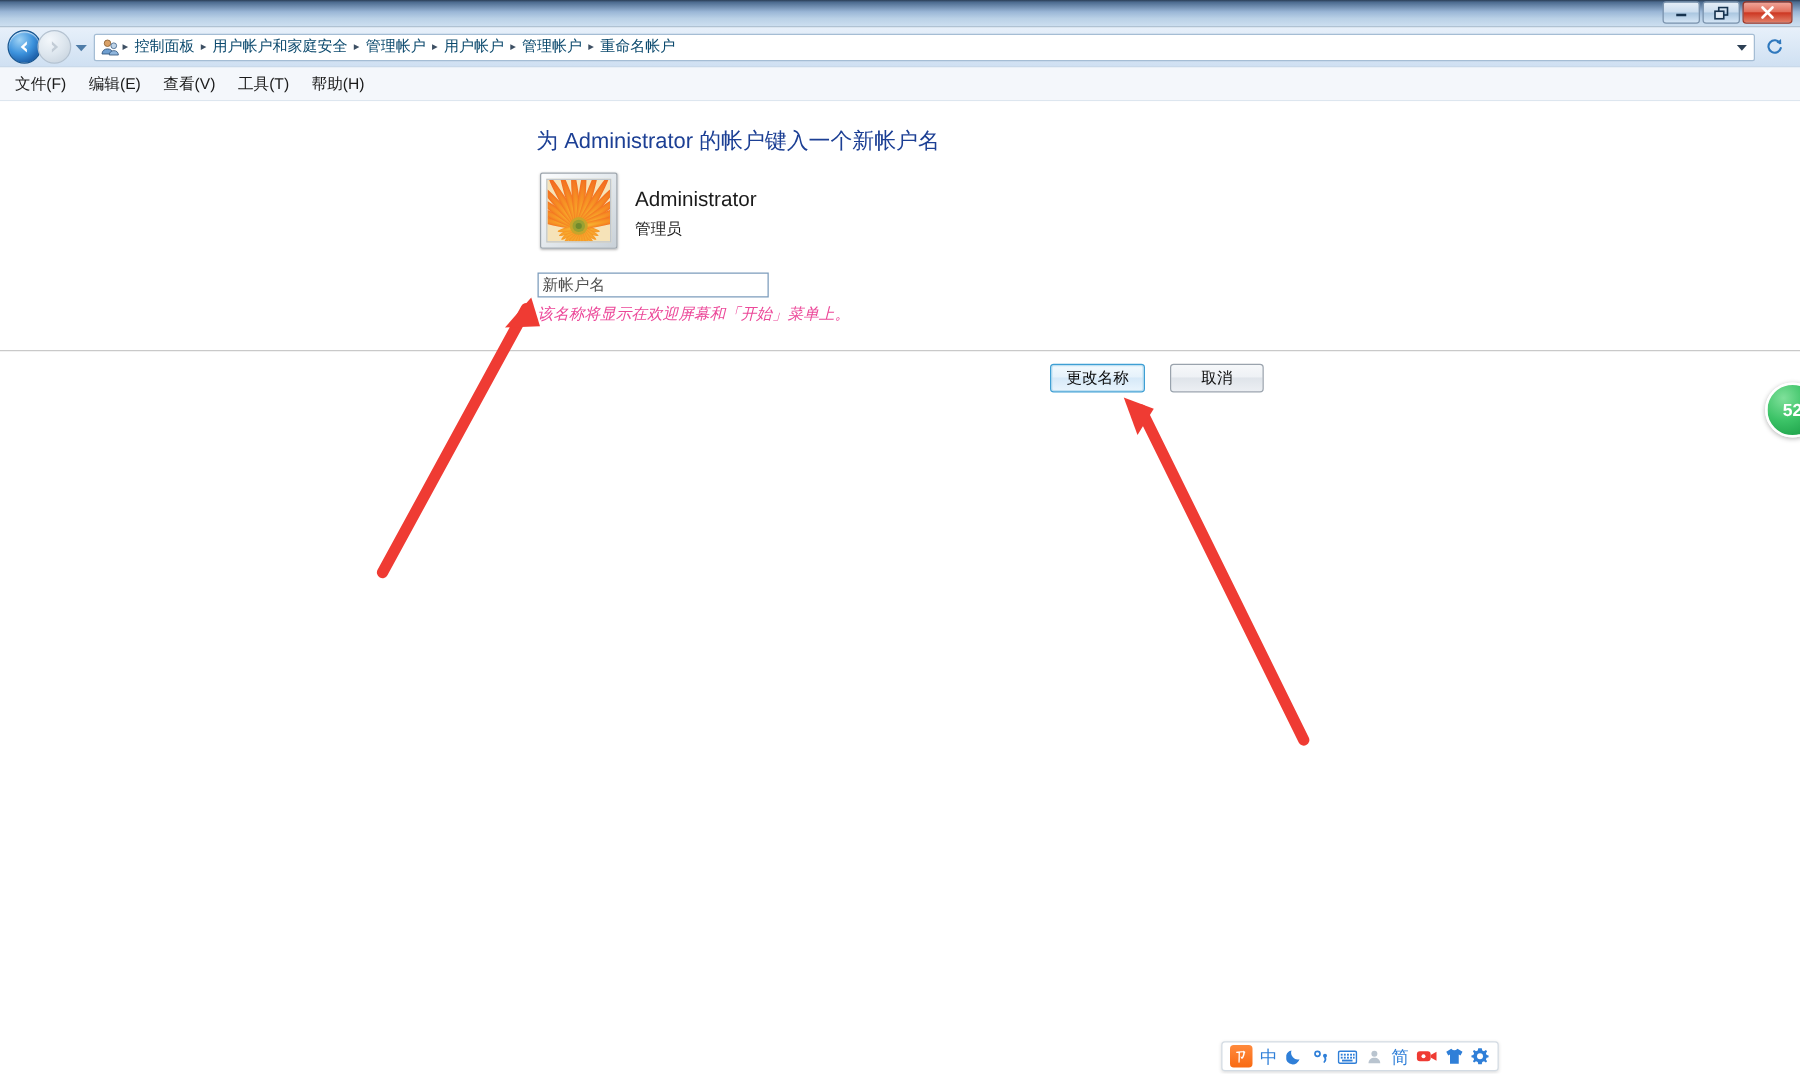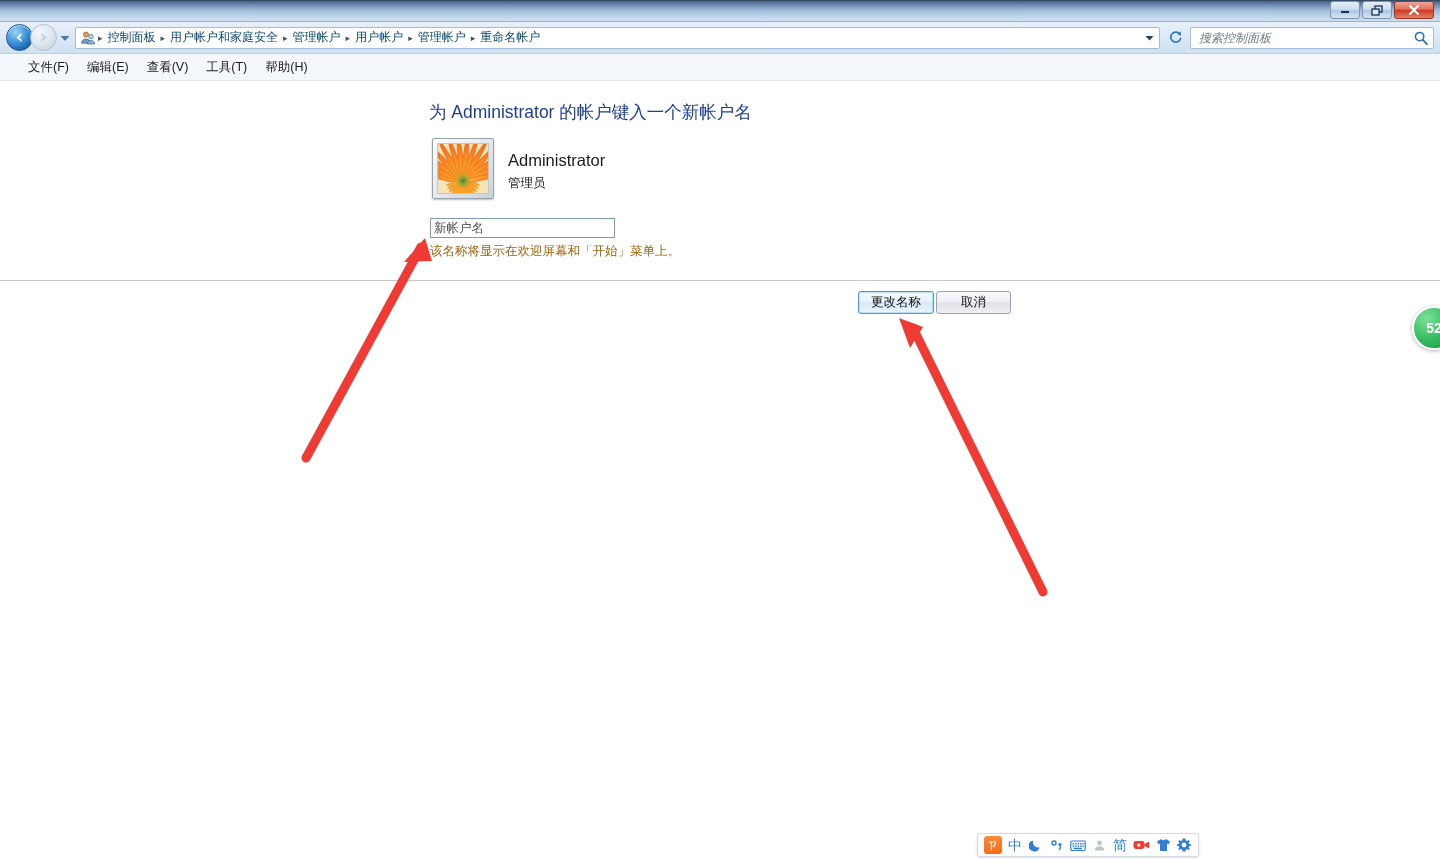--- a/index.html
+++ b/index.html
@@ -112,21 +112,21 @@
     flex: 1 1 auto; border: 0; outline: 0; background: transparent;
     font-family: inherit; font-size: 12px; color: #222;
   }
   .searchbox input::placeholder { color: #6f7c8a; font-style: italic; }
   .searchicon { width: 16px; height: 16px; flex: none; }
 
   
   .menubar {
     position: absolute; left: 0; top: 54px; width: 1440px; height: 27px;
     background: #f4f7fb;
-    display: flex; align-items: center; padding-left: 20px;
+    display: flex; align-items: center; padding-left: 4px;
     border-bottom: 1px solid #dde6ef;
   }
   .menuitem {
     font-size: 12.5px; color: #1b1b1b;
     padding: 3px 8px; margin-right: 2px;
     cursor: pointer; white-space: nowrap;
   }
 
   
   .content {
@@ -164,29 +164,29 @@
     position: absolute; left: 430px; top: 137px;
     width: 185px; height: 20px;
     border: 1px solid #7c9cbc;
     background: #ffffff;
     font-family: inherit; font-size: 12.5px; color: #a21caf;
     padding: 2px 3px; outline: none;
   }
   .nameinput::placeholder { color: #4f4f4f; }
   .hint {
     position: absolute; left: 430px; top: 162px;
-    font-size: 12.5px; color: #a16207; white-space: nowrap;
+    font-size: 12.5px; color: #ec4899; white-space: nowrap; font-style: italic;
   }
   .divider {
     position: absolute; left: 0; top: 199px; width: 1440px; height: 1px;
     background: #c9c9c9;
   }
   .buttons {
     position: absolute; right: 429px; top: 210px;
-    display: flex; gap: 2px;
+    display: flex; gap: 20px;
   }
   .btn {
     min-width: 75px; height: 23px;
     font-family: inherit; font-size: 12.5px; color: #0c0c0c;
     background: linear-gradient(to bottom, #f6f8fa 0%, #eef1f5 45%, #dfe4ea 50%, #eceff3 100%);
     border: 1px solid #9aa3ad;
     border-radius: 3px;
     padding: 0 12px;
     cursor: pointer;
     white-space: nowrap;
@@ -309,27 +309,20 @@
       </div>
     </div>
 
     <div class="refreshbtn">
       <svg width="17" height="17" viewBox="0 0 17 17">
         <path d="M13 5.5a5 5 0 1 0 .6 4" fill="none" stroke="#2f78bd" stroke-width="1.7" stroke-linecap="round"></path>
         <path d="M13.8 2.2 L14 6.2 L10.2 5.2 Z" fill="#2f78bd"></path>
       </svg>
     </div>
 
-    <div class="searchbox">
-      <input type="text" placeholder="搜索控制面板" style="">
-      <svg class="searchicon" viewBox="0 0 16 16">
-        <circle cx="6.6" cy="6.6" r="4.2" fill="none" stroke="#2f6fa8" stroke-width="1.5"></circle>
-        <path d="M9.8 9.8 L14 14.2" stroke="#2f6fa8" stroke-width="1.8" stroke-linecap="round"></path>
-      </svg>
-    </div>
   </div>
 
   <div class="menubar">
     <div class="menuitem">文件(F)</div>
     <div class="menuitem">编辑(E)</div>
     <div class="menuitem">查看(V)</div>
     <div class="menuitem">工具(T)</div>
     <div class="menuitem">帮助(H)</div>
   </div>
 

